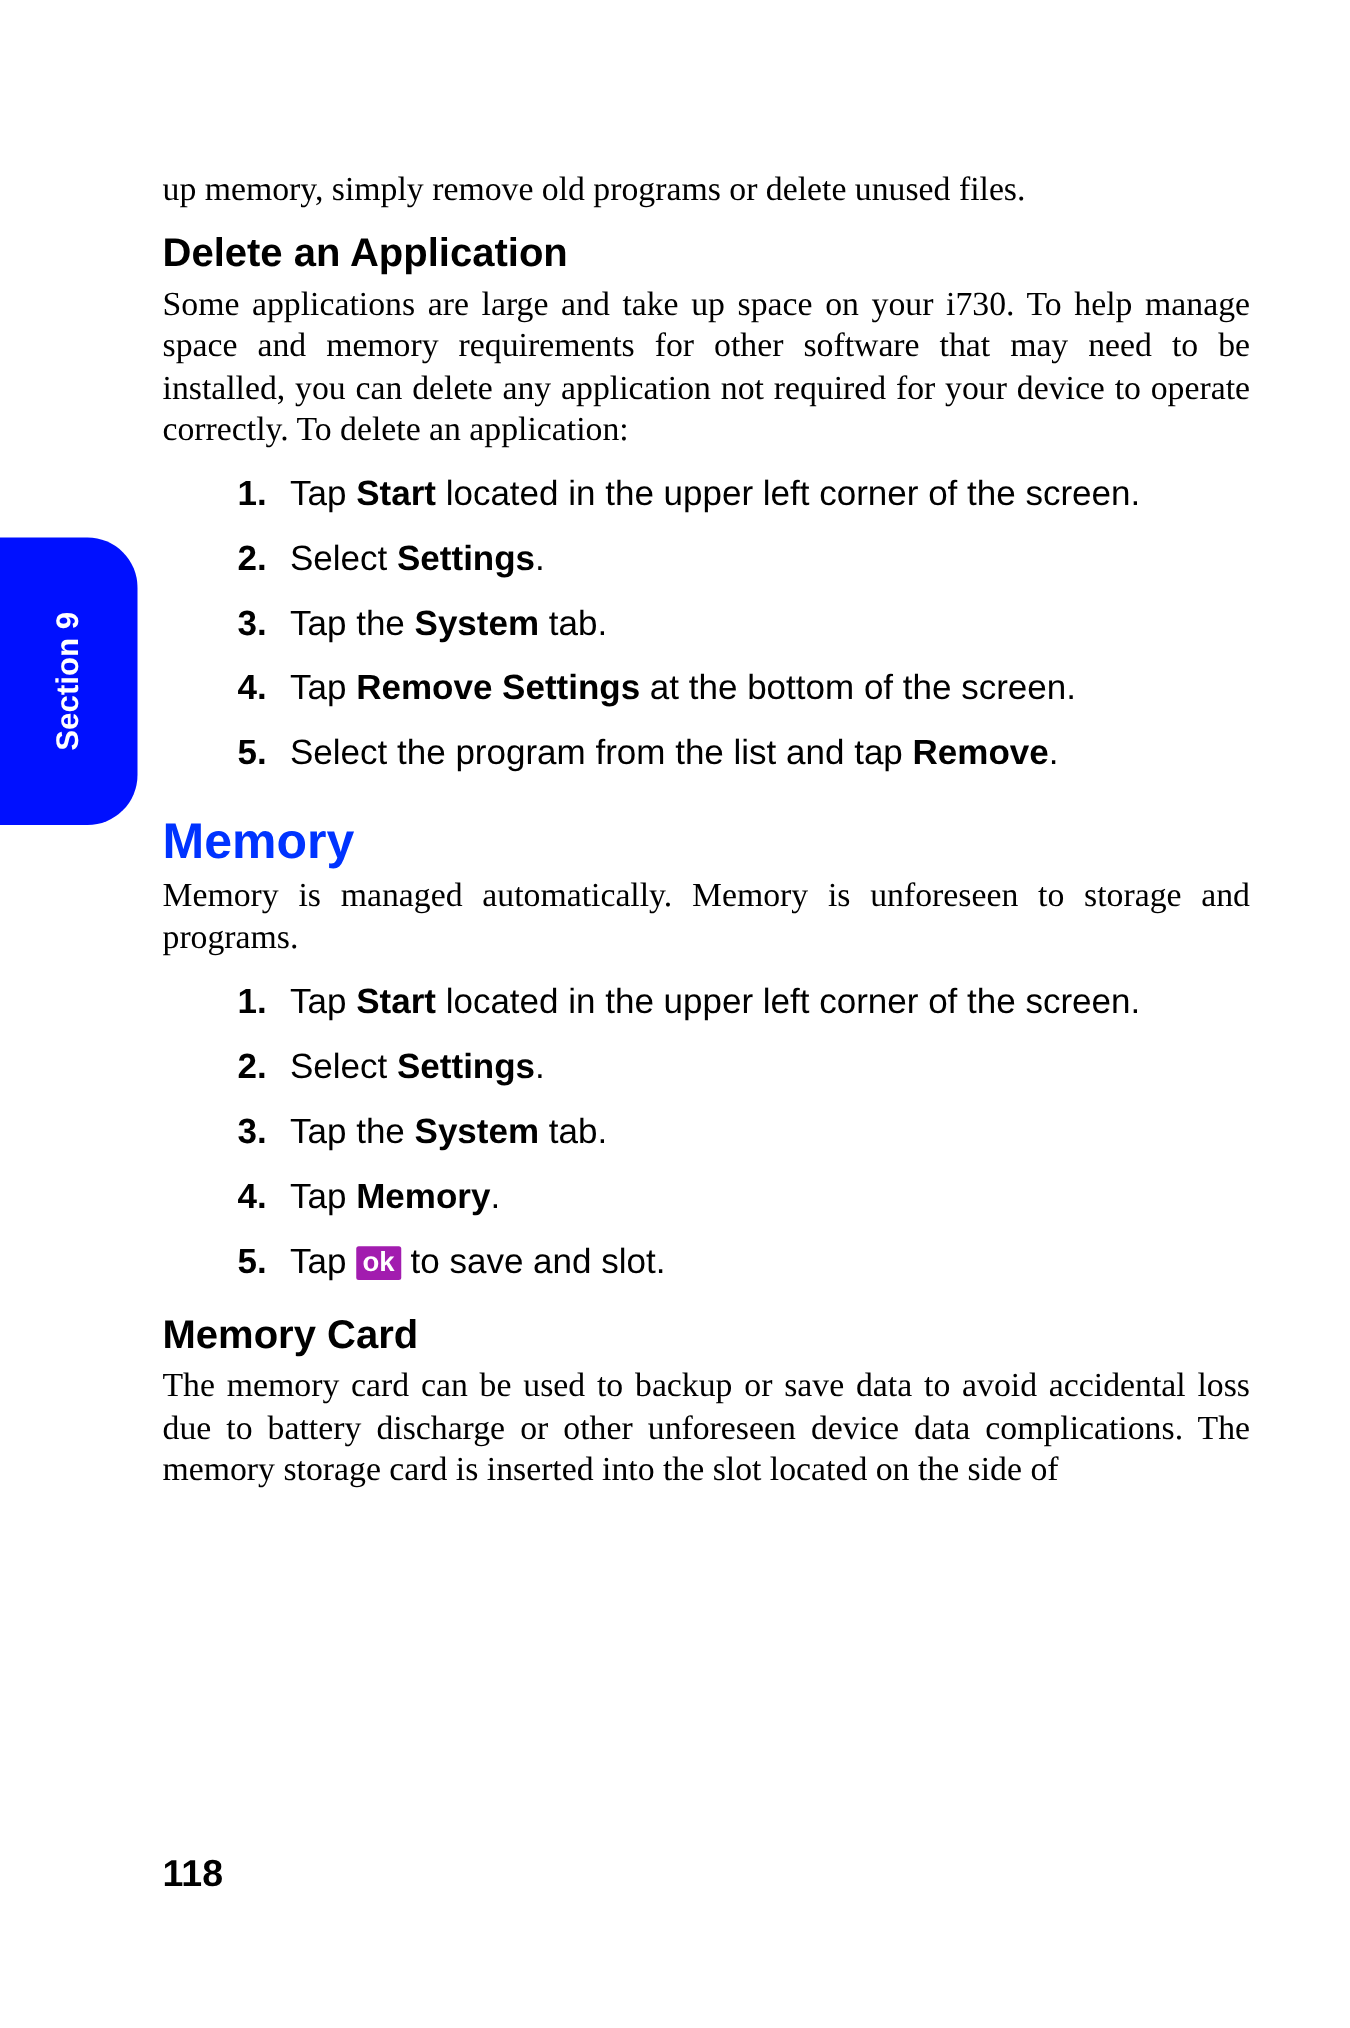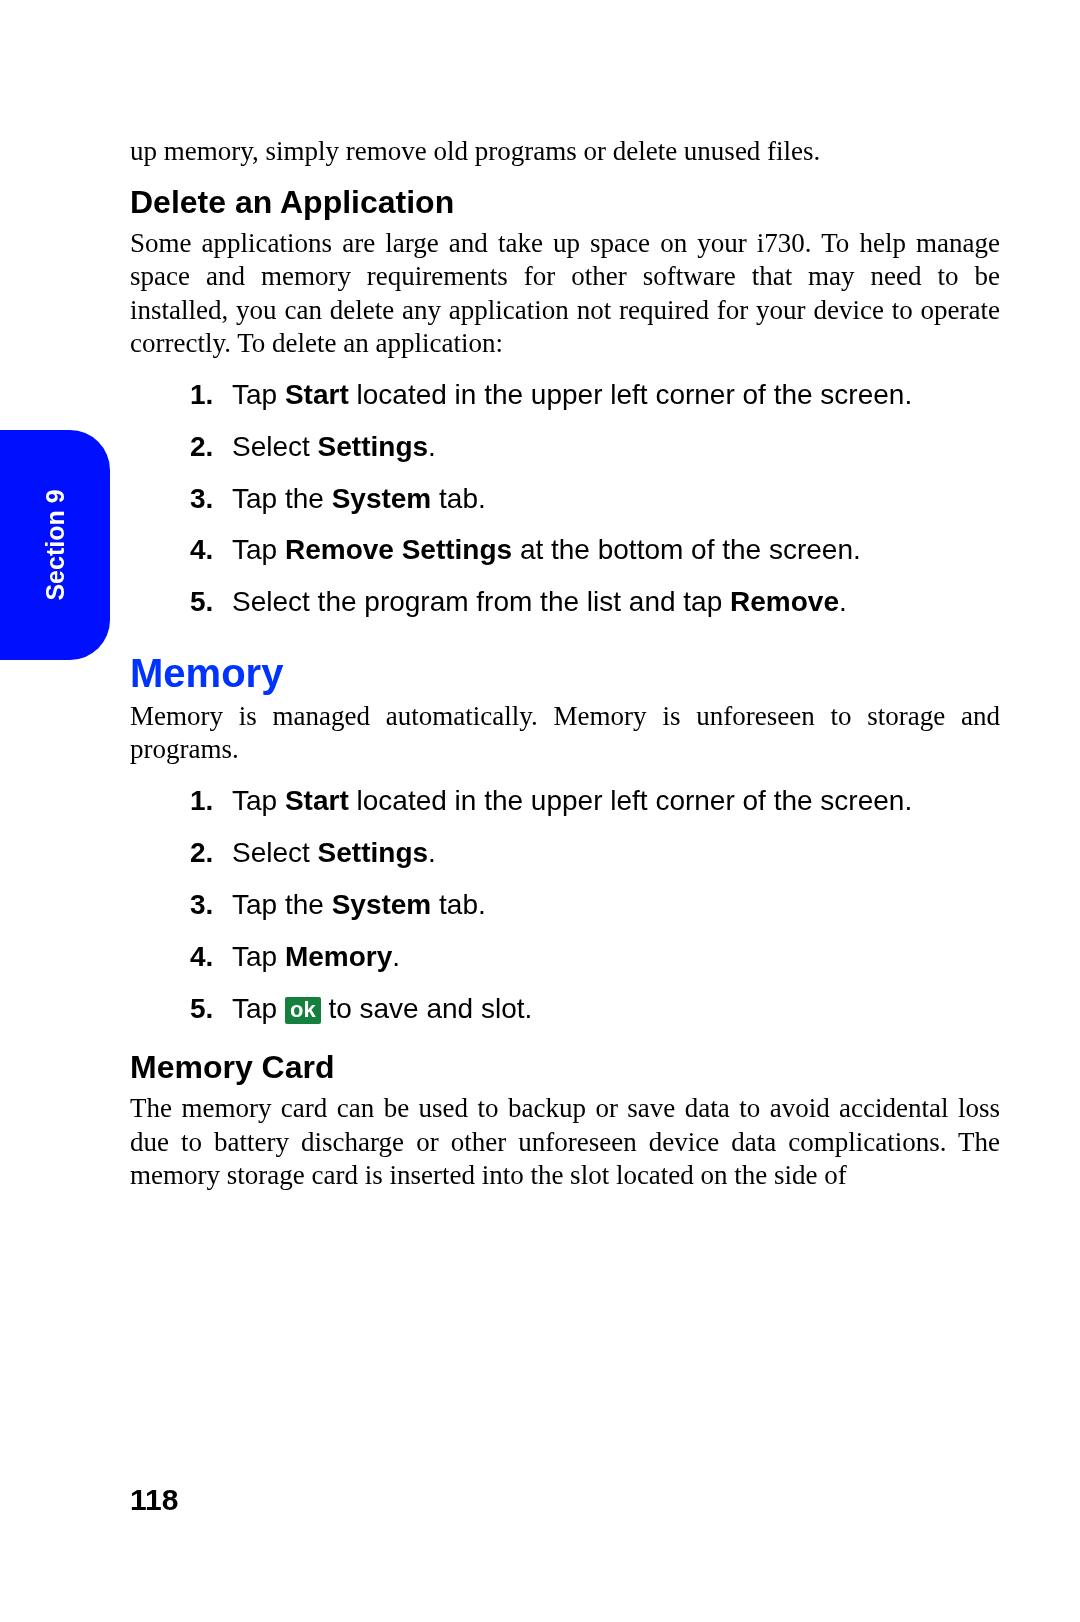--- a/index.html
+++ b/index.html
@@ -77,21 +77,21 @@
   }
   ol.steps li::before {
     content: counter(step) ".";
     position: absolute;
     left: 0;
     font-weight: bold;
   }
   .b { font-weight: bold; }
   .ok-badge {
     display: inline-block;
-    background: #15803d;
+    background: #a21caf;
     color: #ffffff;
     font-family: Arial, Helvetica, sans-serif;
     font-weight: bold;
     font-size: 22px;
     padding: 2px 5px 3px 5px;
     border-radius: 2px;
     line-height: 1;
     vertical-align: 1px;
   }
   .page-number {

